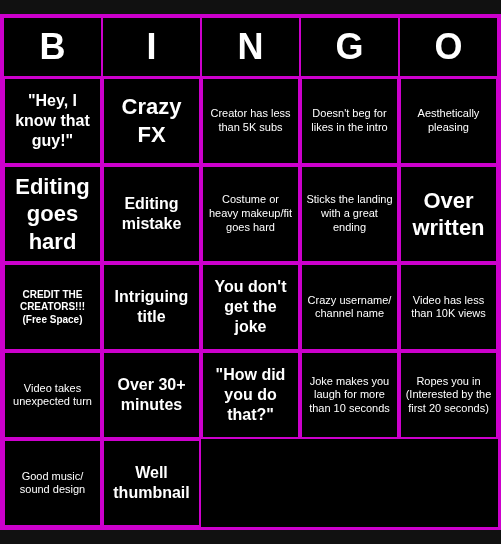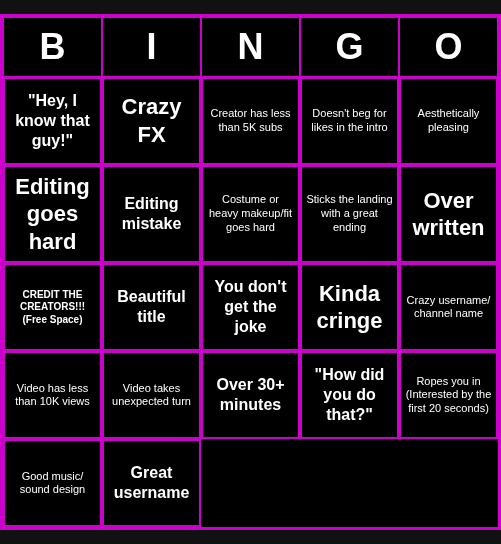--- a/index.html
+++ b/index.html
@@ -78,25 +78,25 @@
       <div class="bingo-cell large-text">Crazy FX</div>
       <div class="bingo-cell ">Creator has less than 5K subs</div>
       <div class="bingo-cell ">Doesn't beg for likes in the intro</div>
       <div class="bingo-cell small-text">Aesthetically pleasing</div>
       <div class="bingo-cell large-text">Editing goes hard</div>
       <div class="bingo-cell medium-text">Editing mistake</div>
       <div class="bingo-cell small-text">Costume or heavy makeup/fit goes hard</div>
       <div class="bingo-cell small-text">Sticks the landing with a great ending</div>
       <div class="bingo-cell large-text">Over written</div>
       <div class="bingo-cell free-space">CREDIT THE CREATORS!!! (Free Space)</div>
-      <div class="bingo-cell medium-text">Beautiful title</div>
+      <div class="bingo-cell medium-text">Intriguing title</div>
       <div class="bingo-cell medium-text">You don't get the joke</div>
-      <div class="bingo-cell large-text">Kinda cringe</div>
       <div class="bingo-cell small-text">Crazy username/ channel name</div>
       <div class="bingo-cell ">Video has less than 10K views</div>
       <div class="bingo-cell small-text">Video takes unexpected turn</div>
       <div class="bingo-cell medium-text">Over 30+ minutes</div>
       <div class="bingo-cell medium-text">"How did you do that?"</div>
+      <div class="bingo-cell small-text">Joke makes you laugh for more than 10 seconds</div>
       <div class="bingo-cell small-text">Ropes you in (Interested by the first 20 seconds)</div>
       <div class="bingo-cell ">Good music/ sound design</div>
-      <div class="bingo-cell medium-text">Great username</div>
+      <div class="bingo-cell medium-text">Well thumbnail</div>
     </div>
 </div>
 
 </body></html>

